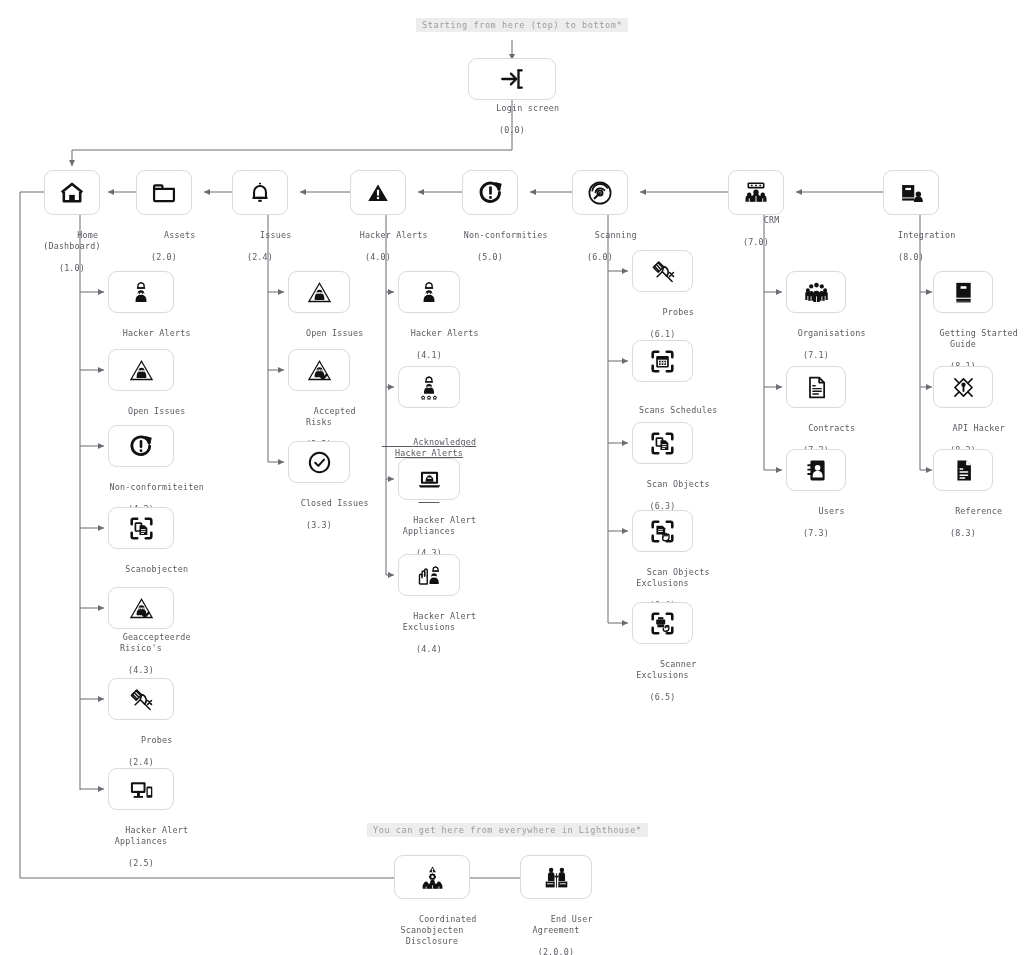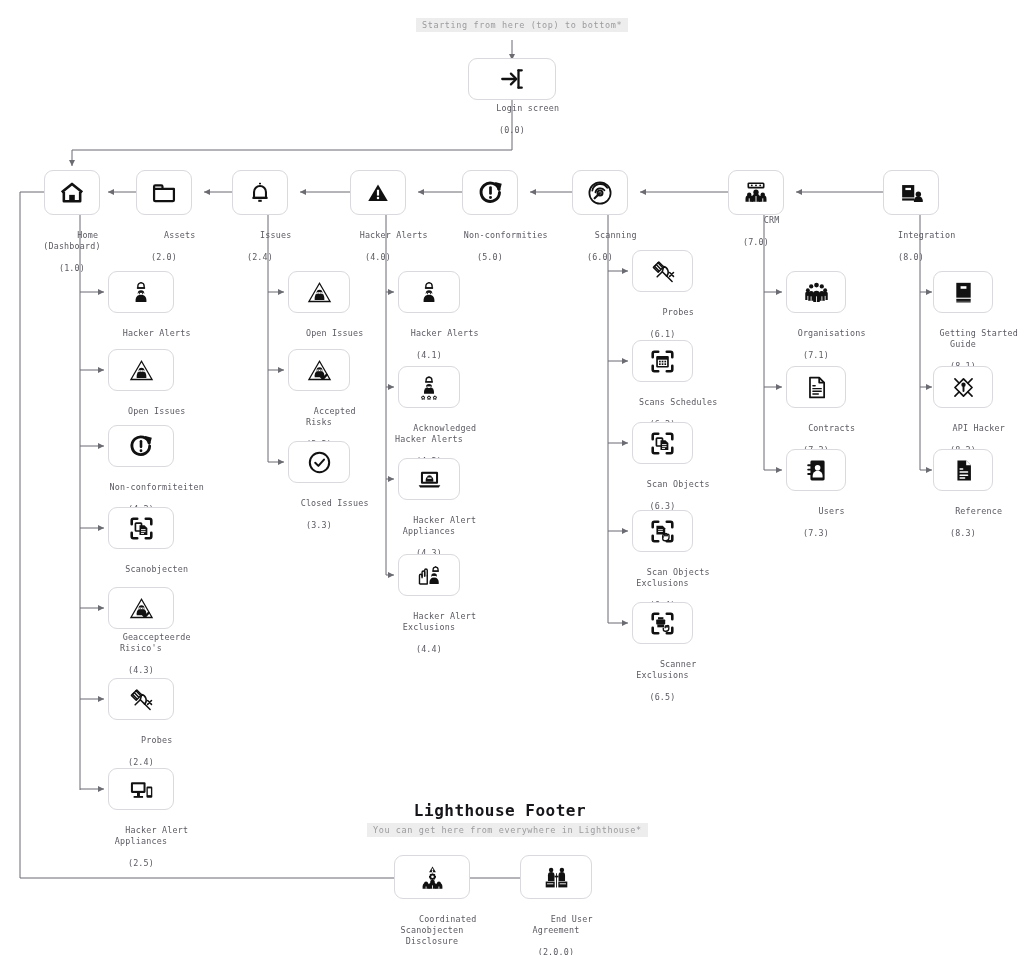--- a/index.html
+++ b/index.html
@@ -100,21 +100,20 @@
       <path d="M920,292 L932,292" marker-end="url(#ar)"></path>
       <path d="M920,387 L932,387" marker-end="url(#ar)"></path>
       <path d="M920,470 L932,470" marker-end="url(#ar)"></path>
 
       <path d="M470,878 L520,878"></path>
     </g>
   </svg>
 
   <div class="section-sub" style="left:416px;top:18px;">Starting from here (top) to bottom*</div>
 
-  <div class="section-title" style="left:300px;top:801px;width:400px;font-size:16px;">Lighthouse Footer</div>
   <div class="section-sub" style="left:367px;top:823px;">You can get here from everywhere in Lighthouse*</div>
 
   <div class="node" style="left:468px;top:58px;width:88px;">
     <div class="box" style="width:88px;height:42px;">
       <span>
         <svg width="26" height="26" viewBox="0 0 24 24" fill="none" stroke="#111" stroke-width="2.1" stroke-linecap="round" stroke-linejoin="round">
           <path d="M3 12h12"></path>
             <path d="M11 7l5 5-5 5"></path>
             <path d="M18 4v16"></path>
             <path d="M18 4h3"></path>
@@ -508,21 +507,21 @@
           <circle cx="10.7" cy="12.2" r="0.45" fill="#111"></circle>
             <circle cx="13.3" cy="12.2" r="0.45" fill="#111"></circle>
           <g fill="none" stroke="#111" stroke-width="0.9">
             <path d="M6.6 20.1l.55 1.1 1.2.18-.88.84.21 1.2-1.08-.57-1.08.57.21-1.2-.88-.84 1.2-.18z"></path>
             <path d="M12 20.1l.55 1.1 1.2.18-.88.84.21 1.2-1.08-.57-1.08.57.21-1.2-.88-.84 1.2-.18z"></path>
             <path d="M17.4 20.1l.55 1.1 1.2.18-.88.84.21 1.2-1.08-.57-1.08.57.21-1.2-.88-.84 1.2-.18z"></path>
           </g>
         </svg>
       </span>
     </div>
-    <div class="cap" style="top:46px;width:170px;">
+    <div class="cap" style="top:60px;width:170px;text-decoration:underline;">
       <span>Acknowledged
 Hacker Alerts</span>
       <div class="num">(4.2)</div>
     </div>
   </div>
 
   <div class="node" style="left:398px;top:458px;width:62px;">
     <div class="box" style="width:62px;height:42px;">
       <span>
         <svg width="27" height="27" viewBox="0 0 24 24">
@@ -605,21 +604,21 @@
               <rect x="8.9" y="11.3" width="1.5" height="1.5"></rect>
               <rect x="11.3" y="11.3" width="1.5" height="1.5"></rect>
               <rect x="13.7" y="11.3" width="1.5" height="1.5"></rect>
               <rect x="8.9" y="13.6" width="1.5" height="1.5"></rect>
               <rect x="11.3" y="13.6" width="1.5" height="1.5"></rect>
               <rect x="13.7" y="13.6" width="1.5" height="1.5"></rect>
             </g>
         </svg>
       </span>
     </div>
-    <div class="cap" style="top:46px;width:175px;">
+    <div class="cap" style="top:54px;width:175px;">
       <span>Scans Schedules</span>
       <div class="num">(6.2)</div>
     </div>
   </div>
 
   <div class="node" style="left:632px;top:422px;width:61px;">
     <div class="box" style="width:61px;height:42px;">
       <span>
         <svg width="27" height="27" viewBox="0 0 24 24">
           <g fill="none" stroke="#111" stroke-width="2.3" stroke-linecap="round">

